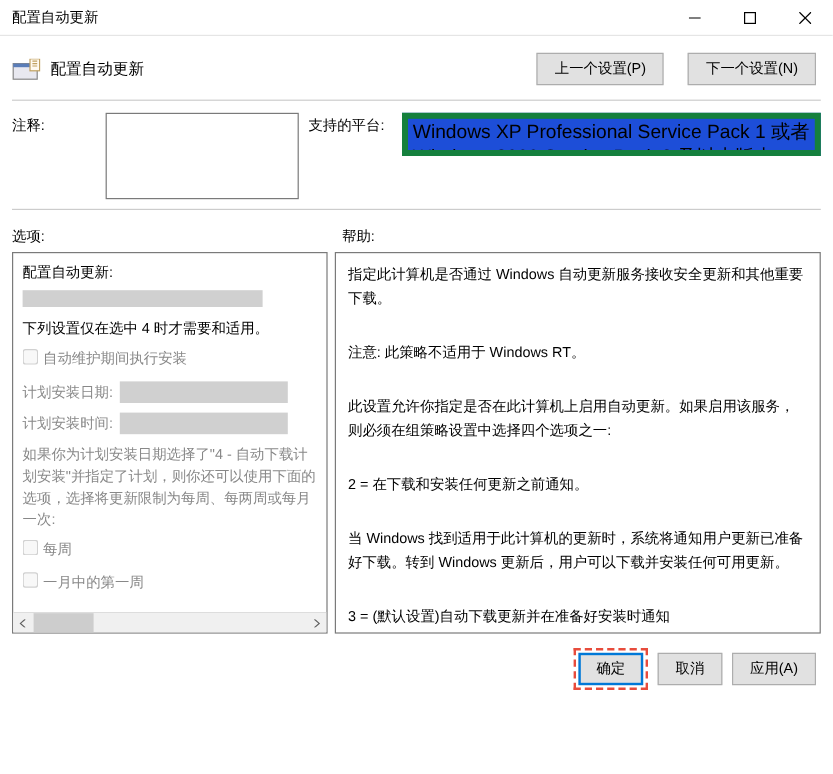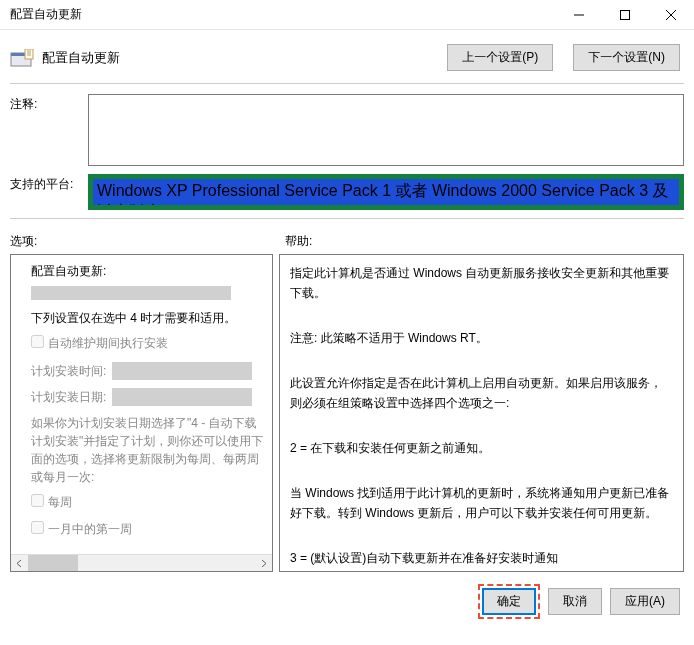--- a/index.html
+++ b/index.html
@@ -17,36 +17,36 @@
 .btn { background: #e1e1e1; border: 1px solid #adadad; padding: 4px 14px; font-size: 12px; cursor: default; font-family: inherit; }
 .btn.default { border: 2px solid #0078d7; padding: 3px 13px; font-family: Liberation Mono, monospace; }
 
 .divider { height: 1px; background: #ccc; margin: 4px 10px; }
 
 .config-area { display: flex; padding: 6px 10px 4px 10px; gap: 12px; }
 .config-left { width: 90px; display: flex; flex-direction: column; gap: 10px; padding-top: 4px; }
 .radio-row { display: flex; align-items: center; gap: 4px; font-size: 12px; }
 .radio-row input[type=radio] { width: 13px; height: 13px; }
 .highlight-box { border: 2px dashed #e74c3c; padding: 3px 4px 3px 2px; position: relative; left: -6px; width: 95px; }
-.config-right { flex: 1; display: flex; flex-direction: column; gap: 8px; }
+.config-right { flex: 1; display: flex; flex-direction: row; gap: 8px; }
 .field-row { display: flex; gap: 8px; align-items: flex-start; }
 .field-label { font-size: 12px; padding-top: 2px; width: 70px; }
 .textarea { flex: 1; border: 1px solid #7a7a7a; background: #fff; height: 72px; resize: none; font-family: inherit; font-size: 12px; padding: 2px; }
 .platform-box { flex: 1; border: 5px solid #15803d; background: #1d4ed8; height: 36px; overflow: hidden; padding: 2px 4px; font-size: 16px; line-height: 1.3; }
 
 .labels-row { display: flex; padding: 10px 10px 4px 10px; }
 .labels-row .lbl-left { width: 275px; }
 .labels-row .lbl-right { flex: 1; }
 
 .main-panels { display: flex; gap: 6px; padding: 0 10px; height: 318px; }
 .panel { border: 1px solid #7a7a7a; background: #fff; overflow: hidden; position: relative; }
 .panel-left { width: 263px; display: flex; flex-direction: column; }
 .panel-right { flex: 1; }
 .panel-content { padding: 8px 10px; font-size: 12px; overflow-y: auto; height: 100%; }
-.panel-left .panel-content { padding: 8px 8px; margin-left: 12px; }
+.panel-left .panel-content { padding: 8px 8px; }
 
 .opt-title { font-size: 12px; margin-bottom: 6px; }
 .redact { background: #d0d0d0; height: 14px; width: 200px; margin-bottom: 10px; }
 .opt-text { font-size: 12px; margin-bottom: 8px; color: #000; }
 .opt-check { display: flex; gap: 4px; font-size: 12px; color: #888; margin-bottom: 10px; }
 .opt-check input { width: 13px; height: 13px; }
 .opt-field { display: flex; align-items: center; gap: 6px; margin-bottom: 8px; }
 .opt-field-label { font-size: 12px; color: #888; }
 .opt-select { background: #d0d0d0; border: none; height: 18px; width: 140px; }
 .opt-para { font-size: 12px; color: #888; line-height: 1.5; margin-bottom: 8px; }
@@ -130,25 +130,25 @@
   <div class="panel panel-left">
     <div class="panel-content">
       <div class="opt-title">配置自动更新:</div>
       <div class="redact"></div>
       <div class="opt-text">下列设置仅在选中 4 时才需要和适用。</div>
       <label class="opt-check">
         <input type="checkbox" disabled="" style="">
         <span>自动维护期间执行安装</span>
       </label>
       <div class="opt-field">
-        <span class="opt-field-label">计划安装时间:</span>
+        <span class="opt-field-label">计划安装日期:</span>
         <div class="opt-select"></div>
       </div>
       <div class="opt-field">
-        <span class="opt-field-label">计划安装日期:</span>
+        <span class="opt-field-label">计划安装时间:</span>
         <div class="opt-select"></div>
       </div>
       <div class="opt-para">如果你为计划安装日期选择了"4 - 自动下载计划安装"并指定了计划，则你还可以使用下面的选项，选择将更新限制为每周、每两周或每月一次:</div>
       <label class="opt-check">
         <input type="checkbox" disabled="" style="">
         <span>每周</span>
       </label>
       <label class="opt-check">
         <input type="checkbox" disabled="" style="">
         <span>一月中的第一周</span>

